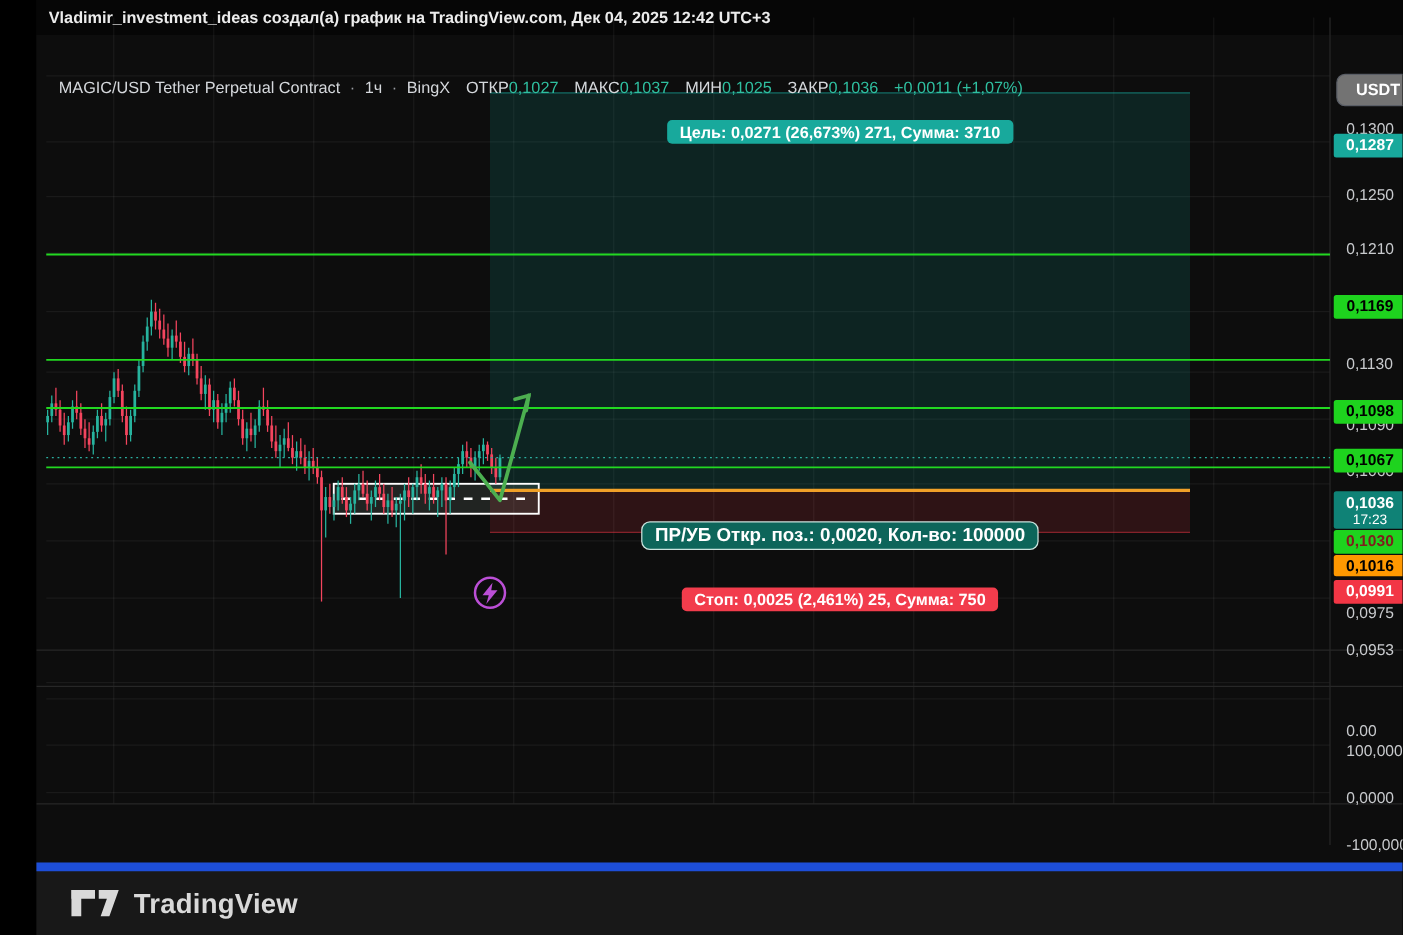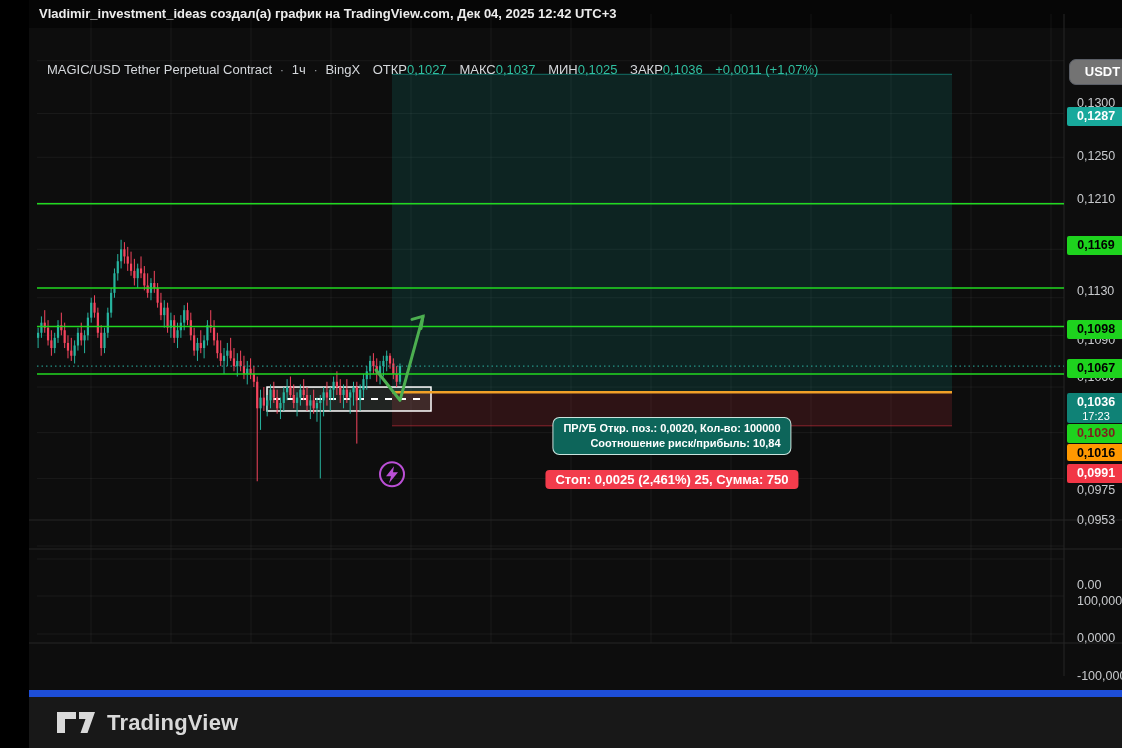--- a/index.html
+++ b/index.html
@@ -13,21 +13,21 @@
   #legend .v{color:#2fbfa0;}
   #legend .lbl{margin-left:9px;}
   #legend .sep{margin:0 4px;color:#9a9da3;}
   #usdt-btn{position:absolute;left:1040px;top:31px;width:67px;height:26px;background:#737373;
             border:1.5px solid #5a5e66;border-radius:7px;color:#fff;font-size:13px;font-weight:bold;
             text-align:center;line-height:22px;z-index:9;cursor:pointer;}
   .tool-label{position:absolute;transform:translateX(-50%);white-space:nowrap;z-index:7;
               font-size:13px;font-weight:bold;color:#fff;border-radius:4px;padding:2px 10px;}
   #target-label{background:#18a99c;}
   #pnl-label{background:#0d655a;border:1px solid rgba(235,250,246,.85);border-radius:7px;
-             text-align:right;line-height:15px;padding:3px 10px;font-size:11px;}
+             text-align:left;line-height:15px;padding:3px 10px;font-size:15px;}
   #stop-label{background:#f23c4c;text-align:right;}
   .axis-label{position:absolute;left:1048px;color:#c8cacd;font-size:12.5px;z-index:5;
               transform:translateY(-50%);white-space:nowrap;}
   .price-badge{position:absolute;left:1038px;width:58px;border-radius:2px;font-size:12.5px;font-weight:bold;
                text-align:center;z-index:6;white-space:nowrap;}
   .time-label{position:absolute;transform:translateX(-50%);top:666px;color:#b6b8bf;font-size:12.5px;z-index:5;}
   .time-label.bold{color:#e9e9e9;font-weight:bold;}
   #footer{position:absolute;left:0;top:690px;width:1122px;height:58px;background:#181818;
           border-top:7px solid #1d4ed8;display:flex;align-items:center;padding-left:28px;z-index:10;}
   #footer .brand{color:#d9d9d9;font-size:22px;font-weight:bold;margin-left:10px;letter-spacing:.2px;}
@@ -320,23 +320,23 @@
       <span>BingX</span>
       <span class="lbl">ОТКР</span><span class="v">0,1027</span>
       <span class="lbl">МАКС</span><span class="v">0,1037</span>
       <span class="lbl">МИН</span><span class="v">0,1025</span>
       <span class="lbl">ЗАКР</span><span class="v">0,1036</span>
       <span class="lbl v">+0,0011 (+1,07%)</span>
     </div>
 
     <button id="usdt-btn">USDT</button>
 
+    <div id="target-label" class="tool-label" style="left: 643px; top: 68.2918px;">Цель: 0,0271 (26,673%) 271, Сумма: 3710</div>
     <div id="pnl-label" class="tool-label" style="left: 643px; top: 389.328px;">
       <div>ПР/УБ Откр. поз.: 0,0020, Кол-во: 100000</div>
-      <div>Соотношение риск/прибыль: 10,84</div>
     </div>
     <div id="stop-label" class="tool-label" style="left: 643px; top: 441.84px;">Стоп: 0,0025 (2,461%) 25, Сумма: 750</div>
 
     <div id="price-axis">
         <div class="axis-label" style="top:74.77308911985503px">0,1300</div>
         <div class="axis-label" style="top:127.52883827940951px">0,1250</div>
         <div class="axis-label" style="top:171.27575682168737px">0,1210</div>
         <div class="axis-label" style="top:263.2842087649192px">0,1130</div>
         <div class="axis-label" style="top:311.7614978290716px">0,1090</div>
         <div class="axis-label" style="top:349.30158588146px">0,1060</div>

